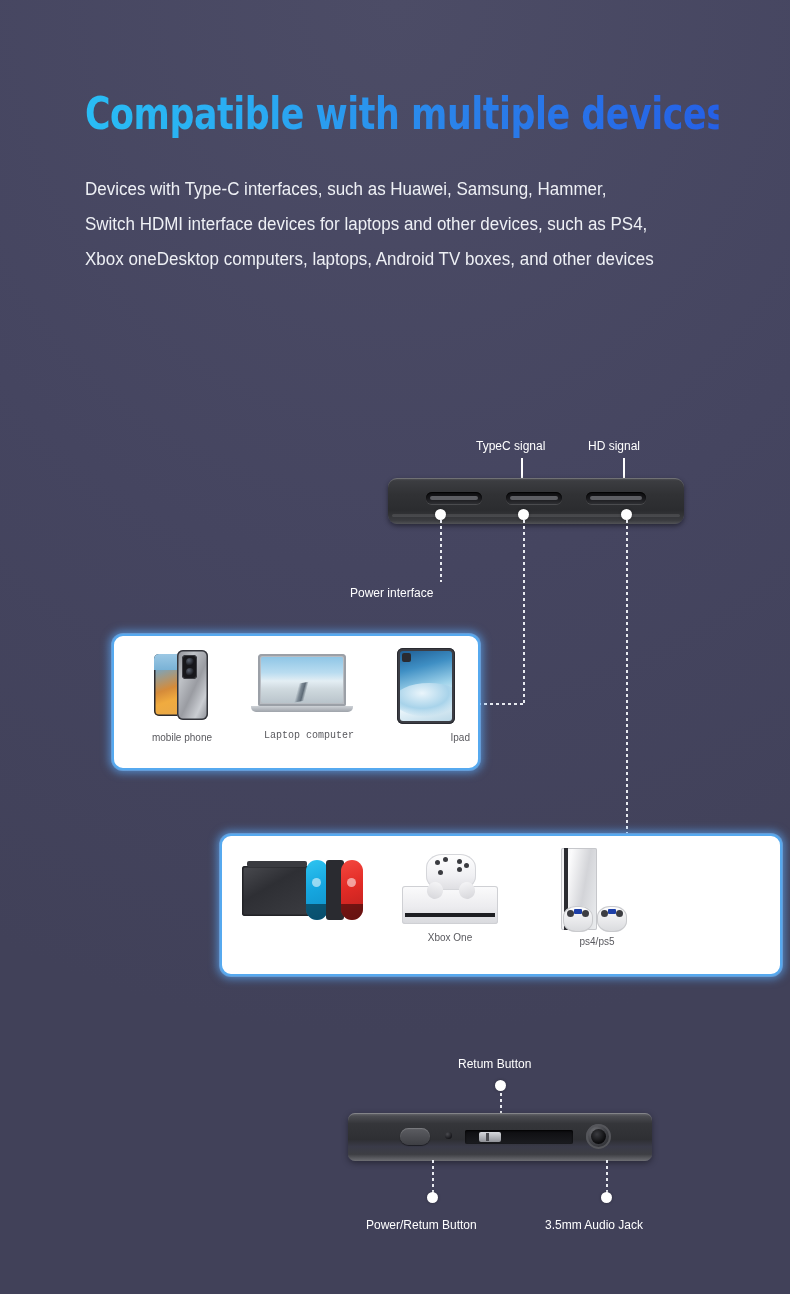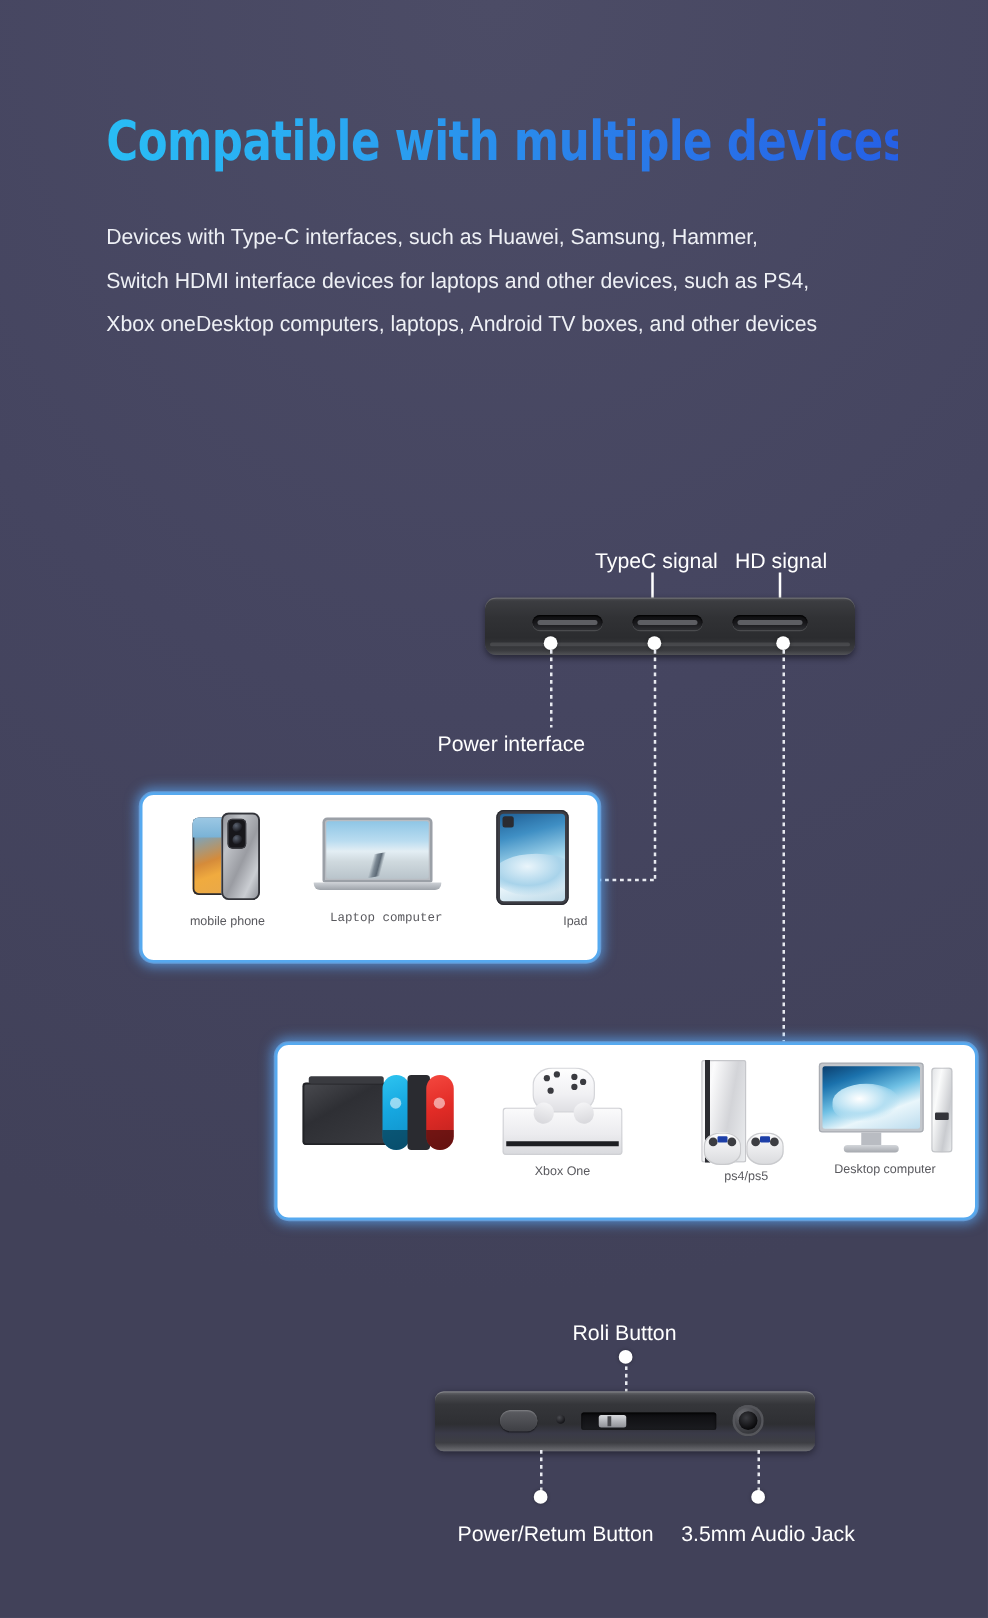--- a/index.html
+++ b/index.html
@@ -25,21 +25,21 @@
     background:linear-gradient(90deg,#29bdf5 0%,#2aaaf2 28%,#2a7ee9 62%,#2560e6 100%);
     -webkit-background-clip:text;background-clip:text;
     color:transparent;-webkit-text-fill-color:transparent;
     white-space:nowrap;margin:0;
   }
   .subtitle{margin-top:32px;color:#eef0f5;font-size:17.5px;line-height:35px;
     font-family:"Liberation Sans","DejaVu Sans",sans-serif;}
   .subtitle div{white-space:nowrap;transform:scaleX(0.97);transform-origin:left center;}
 
   
-  .lbl{position:absolute;color:#ffffff;font-size:17px;white-space:nowrap;}
+  .lbl{position:absolute;color:#ffffff;font-size:12px;white-space:nowrap;}
 
   
   .vline{position:absolute;width:2px;
     background-image:linear-gradient(to bottom,#e8eaf0 0 3px,transparent 3px 6px);
     background-size:2px 6px;}
   .vline.solid{background:#ffffff;background-image:none;}
   .hline{position:absolute;height:2px;
     background-image:linear-gradient(to right,#e8eaf0 0 3px,transparent 3px 6px);
     background-size:6px 2px;}
   .dot{position:absolute;width:11px;height:11px;border-radius:50%;background:#fff;
@@ -295,36 +295,25 @@
           <div class="ctrl" style="left:14px;">
               <b></b>
             </div>
           <div class="ctrl" style="left:48px;">
               <b></b>
             </div>
         </div>
         <div class="cap" style="margin-top:4px;">ps4/ps5</div>
       </div>
 
-      <div class="item" style="left:418px;top:14px;width:136px;">
-        <div class="art" style="width:107px;height:74px;">
-          <div class="mon">
-              <div class="mon-scr"></div>
-            </div>
-          <div class="mon-neck"></div>
-          <div class="mon-base"></div>
-          <div class="tower"></div>
-        </div>
-        <div class="cap" style="margin-top:6px;">Desktop computer</div>
-      </div>
 
     </div>
   </div>
 
-  <div class="lbl" style="left:458px;top:1057px;">Roli Button</div>
+  <div class="lbl" style="left:458px;top:1057px;">Retum Button</div>
   <div class="dot" style="left:495px;top:1080px;"></div>
   <div class="vline" style="left:500px;top:1093px;height:22px;"></div>
 
   <div class="edgebar">
     <div class="pw-btn"></div>
     <div class="led"></div>
     <div class="slot">
         <div class="slider"></div>
       </div>
     <div class="jack"></div>

